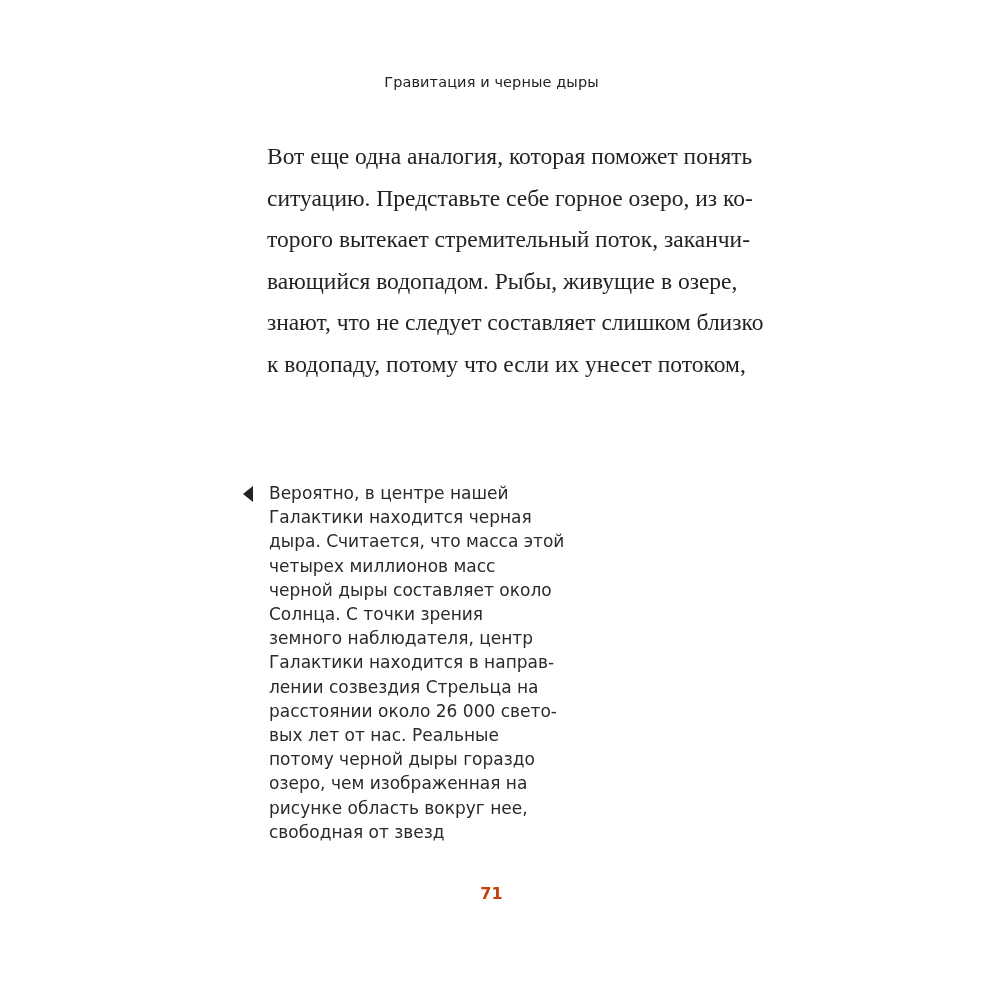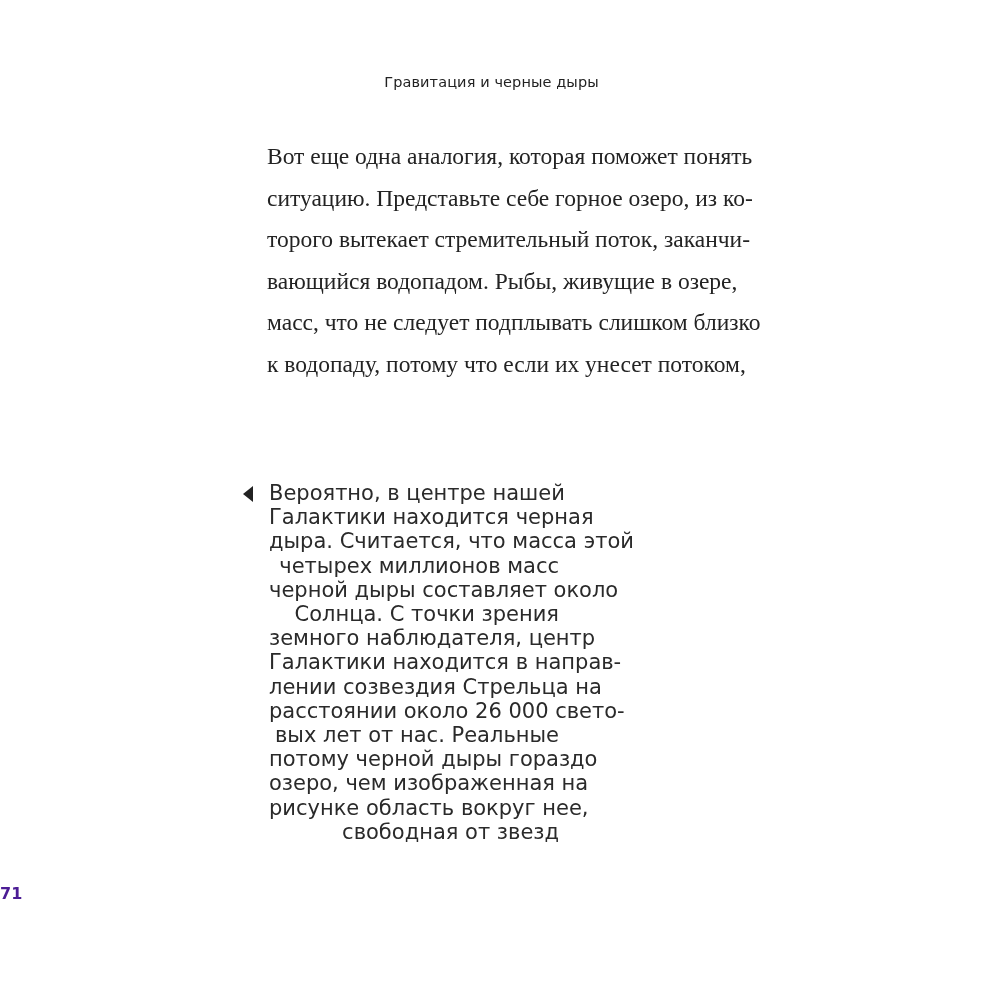--- a/index.html
+++ b/index.html
@@ -51,52 +51,51 @@
       border-top: 8px solid transparent;
       border-bottom: 8px solid transparent;
       border-right: 10px solid #222222;
     }
     .caption {
       position: absolute;
       top: 481px;
       left: 269px;
       width: 290px;
       font-family: "DejaVu Sans", sans-serif;
-      font-size: 21px;
+      font-size: 17px;
       line-height: 24.2px;
       color: #2a2a2a;
-      text-align: right;
     }
     .caption .line {
       display: block;
       white-space: nowrap;
     }
     .page-number {
       position: absolute;
       top: 884px;
       left: 0;
       width: 983px;
-      text-align: left;
+      text-align: center;
       font-family: "DejaVu Sans", sans-serif;
       font-weight: bold;
       font-size: 16px;
-      color: #4c1d95;
+      color: #c2410c;
     }
   </style>
 </head>
 <body>
 
 <div class="running-head">Гравитация и черные дыры</div>
 
 <div class="body-text">
   <span class="line">Вот еще одна аналогия, которая поможет понять</span>
   <span class="line">ситуацию. Представьте себе горное озеро, из ко-</span>
   <span class="line">торого вытекает стремительный поток, заканчи-</span>
   <span class="line">вающийся водопадом. Рыбы, живущие в озере,</span>
-  <span class="line">масс, что не следует подплывать слишком близко</span>
+  <span class="line">знают, что не следует составляет слишком близко</span>
   <span class="line" style="text-align-last: justify;">к водопаду, потому что если их унесет потоком,</span>
 </div>
 
 <div class="caption-arrow"></div>
 
 <div class="caption">
   <span class="line">Вероятно, в центре нашей</span>
   <span class="line">Галактики находится черная</span>
   <span class="line">дыра. Считается, что масса этой</span>
   <span class="line">четырех миллионов масс</span>

